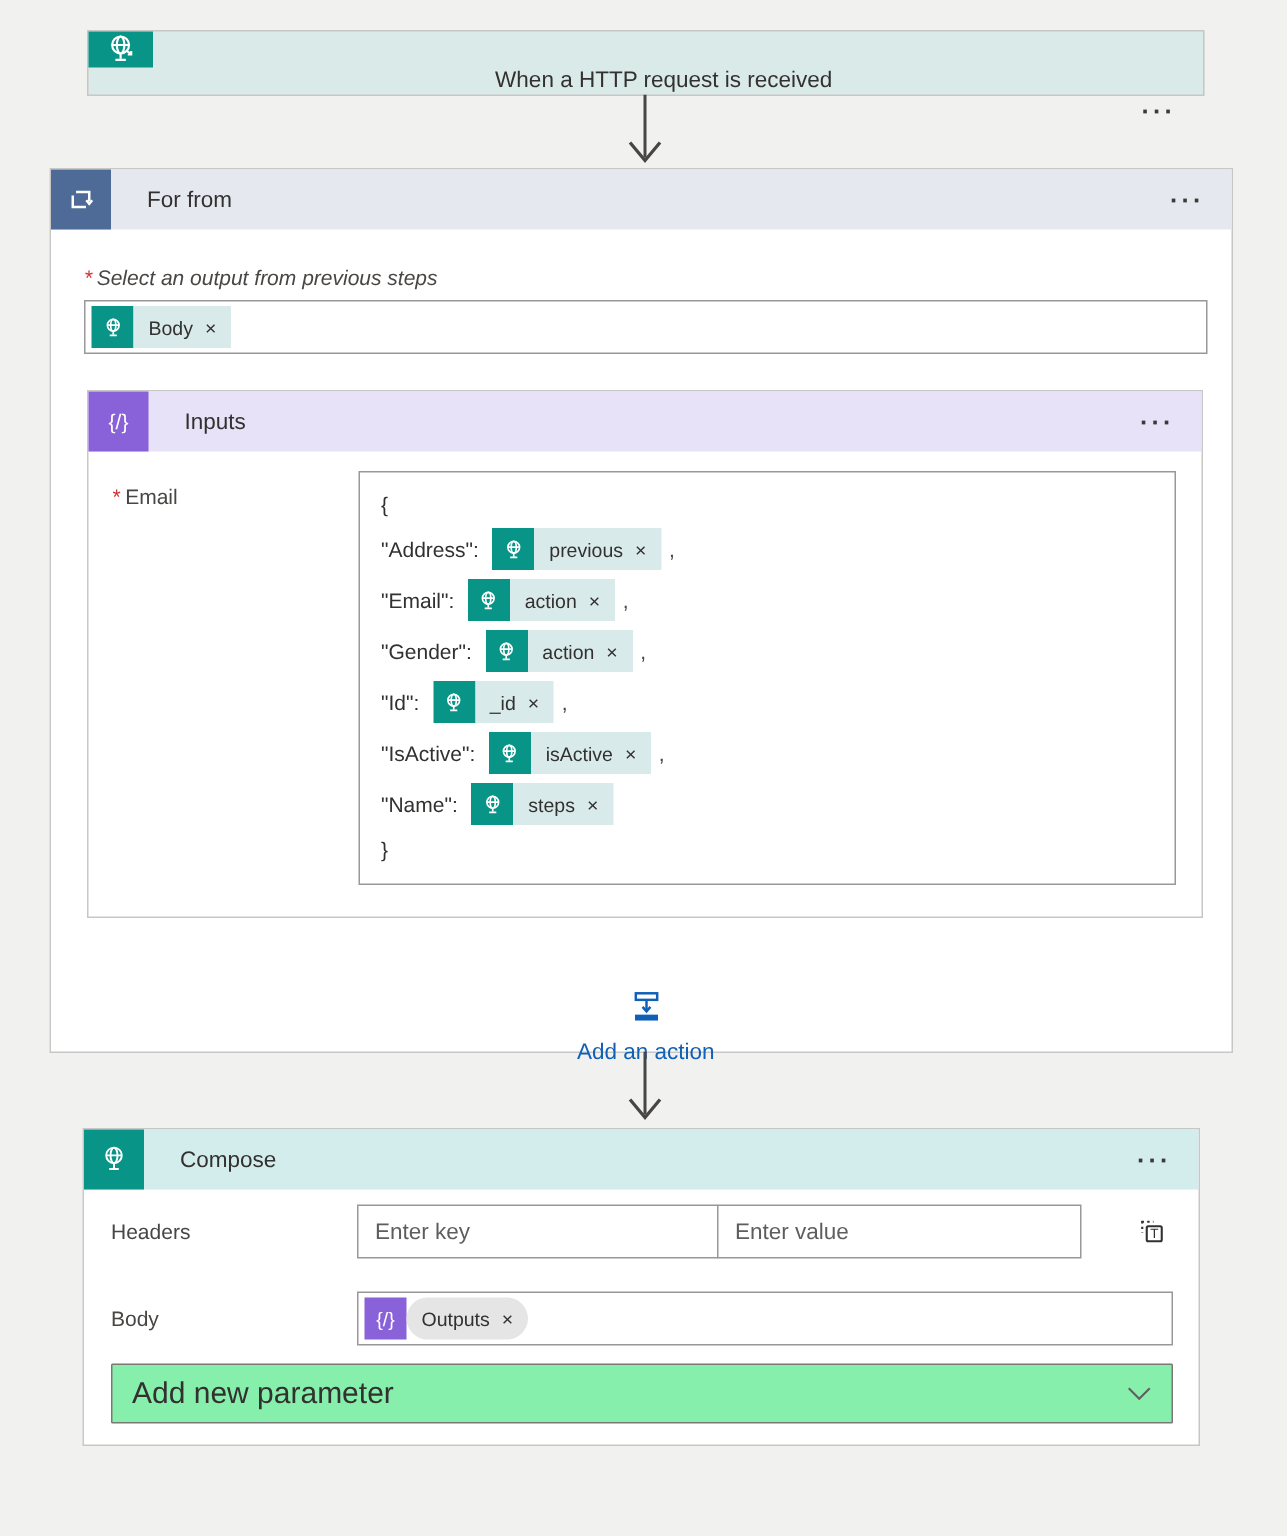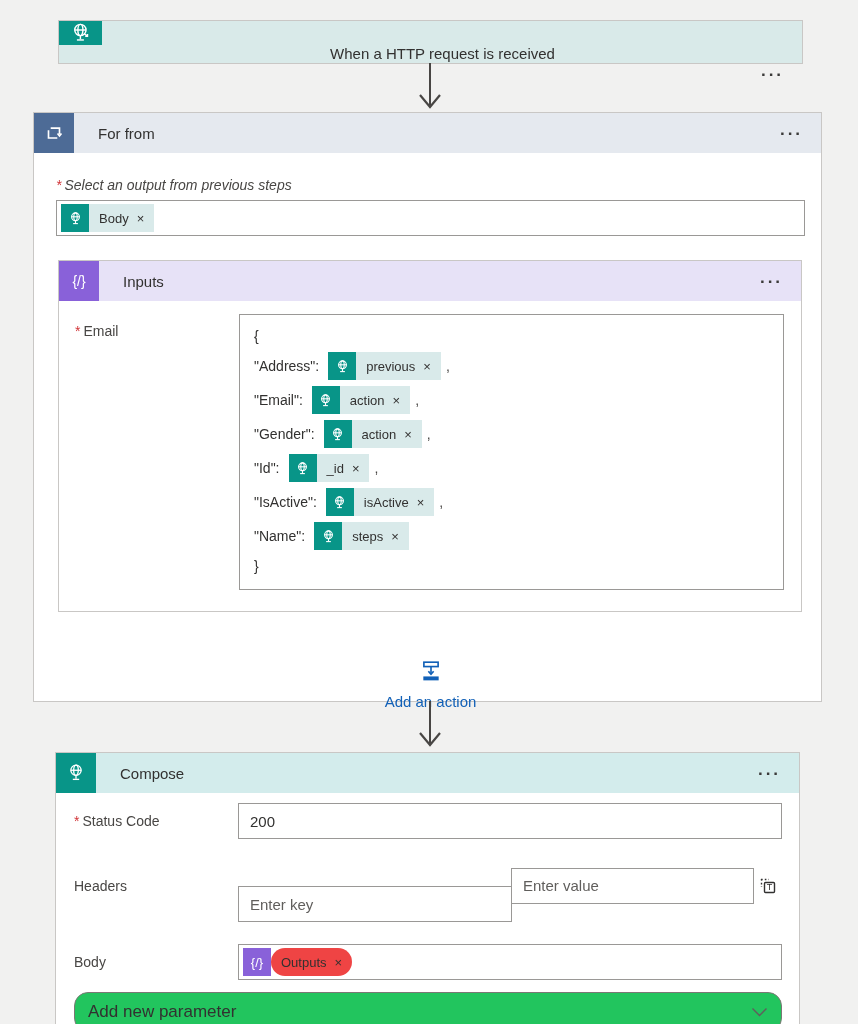--- a/index.html
+++ b/index.html
@@ -27,21 +27,21 @@
   .req{color:#d13438;margin-right:3px;}
   .select-box{margin-top:7px;width:749px;height:36px;border:1px solid #9a9896;background:#fff;
     display:flex;align-items:center;padding:0 4px;box-sizing:border-box;}
   
   .token{display:inline-flex;align-items:center;height:28px;cursor:pointer;flex:none;}
   .ti{width:28px;height:28px;display:flex;align-items:center;justify-content:center;color:#fff;flex:none;}
   .ti.teal{background:#089588;}
   .ti.purple{background:#8961d9;font-size:13px;}
   .tl{height:28px;display:flex;align-items:center;padding:0 10px;font-size:13px;color:#323130;gap:8px;}
   .tl.tealbg{background:#d9eaea;}
-  .tl.purplebg{background:#ef4444;border-radius:14px;}
+  .tl.purplebg{background:#e5e5e5;border-radius:14px;}
   .token-x{font-size:13px;color:#323130;cursor:pointer;}
   
   .compose{margin:24px 0 0 2px;width:744px;border:1px solid #c9c7c5;background:#fff;box-sizing:border-box;}
   .compose > .header{height:40px;background:#e7e2f7;}
   .compose .icon-box{width:40px;background:#8961d9;font-size:14px;}
   .compose-body{display:flex;padding:13px 17px 21px 16px;}
   .inputs-label{width:164px;flex:none;padding-top:9px;font-size:14px;color:#484644;box-sizing:border-box;}
   .code-box{flex:1;border:1px solid #9a9896;padding:8px 14px 10px;box-sizing:border-box;background:#fff;}
   .brace-line{height:26px;display:flex;align-items:center;font-size:14px;}
   .code-line{display:flex;align-items:center;min-height:34px;font-size:14px;}
@@ -54,27 +54,27 @@
   .response{left:55px;top:752px;width:745px;}
   .response > .header{height:40px;background:#d3ecec;}
   .response .icon-box{width:40px;background:#089588;}
   .resp-body{padding:10px 17px 14px 18px;}
   .form-row{display:flex;align-items:center;}
   .form-label{width:164px;flex:none;font-size:14px;color:#484644;}
   input.field{border:1px solid #9a9896;background:#fff;box-sizing:border-box;height:36px;padding:0 11px;
     font-size:15px;font-family:inherit;color:#323130;outline:none;}
   input.field::placeholder{color:#605e5c;}
   .status-field{flex:1;height:34px;}
-  .key-field{width:274px;height:34px;margin-top:37px;}
+  .key-field{width:241px;height:34px;}
   .value-field{width:243px;height:34px;margin-left:-1px;}
   .t-icon-btn{margin-left:auto;margin-right:3px;cursor:pointer;display:flex;}
   .body-input{flex:1;height:36px;border:1px solid #9a9896;background:#fff;display:flex;align-items:center;
     padding:0 4px;box-sizing:border-box;}
-  .add-param{margin-top:12px;height:40px;border:1px solid #7a7874;border-radius:14px;display:flex;
-    align-items:center;padding:0 13px;font-size:17px;color:#323130;cursor:pointer;background:#22c55e;box-sizing:border-box;}
+  .add-param{margin-top:12px;height:40px;border:1px solid #7a7874;border-radius:1px;display:flex;
+    align-items:center;padding:0 13px;font-size:20px;color:#323130;cursor:pointer;background:#86efac;box-sizing:border-box;}
   .chev{margin-left:auto;display:flex;}
 </style>
 </head>
 <body>
 
 <div id="canvas">
 
   <div class="abs trigger">
     <div class="header">
       <div class="icon-box">
@@ -304,26 +304,20 @@
           <line x1="5.3" y1="7.5" x2="14.7" y2="7.5"></line>
           <line x1="10" y1="12.2" x2="10" y2="15.2"></line>
             <line x1="7.1" y1="15.8" x2="12.9" y2="15.8"></line>
         </svg>
       </div>
       <span class="card-title">Compose</span>
       <span class="ellipsis">···</span>
     </div>
 
     <div class="resp-body">
-      <div class="form-row" style="margin-bottom:10px;">
-        <div class="form-label">
-          <span class="req">*</span><span>Status Code</span>
-        </div>
-        <input class="field status-field" value="200" style="">
-      </div>
 
       <div class="form-row" style="margin-bottom:22px;">
         <div class="form-label">Headers</div>
         <input class="field key-field" placeholder="Enter key" style="">
         <input class="field value-field" placeholder="Enter value" style="">
         <span class="t-icon-btn">
           <svg width="22" height="22" viewBox="0 0 22 22" fill="none">
             <line x1="4" y1="4.5" x2="12" y2="4.5" stroke="#323130" stroke-width="1.4" stroke-dasharray="1.6 2.2"></line>
             <line x1="4.5" y1="4" x2="4.5" y2="12" stroke="#323130" stroke-width="1.4" stroke-dasharray="1.6 2.2"></line>
             <rect x="7.5" y="7.5" width="10" height="10" rx="1" stroke="#323130" stroke-width="1.4"></rect>

